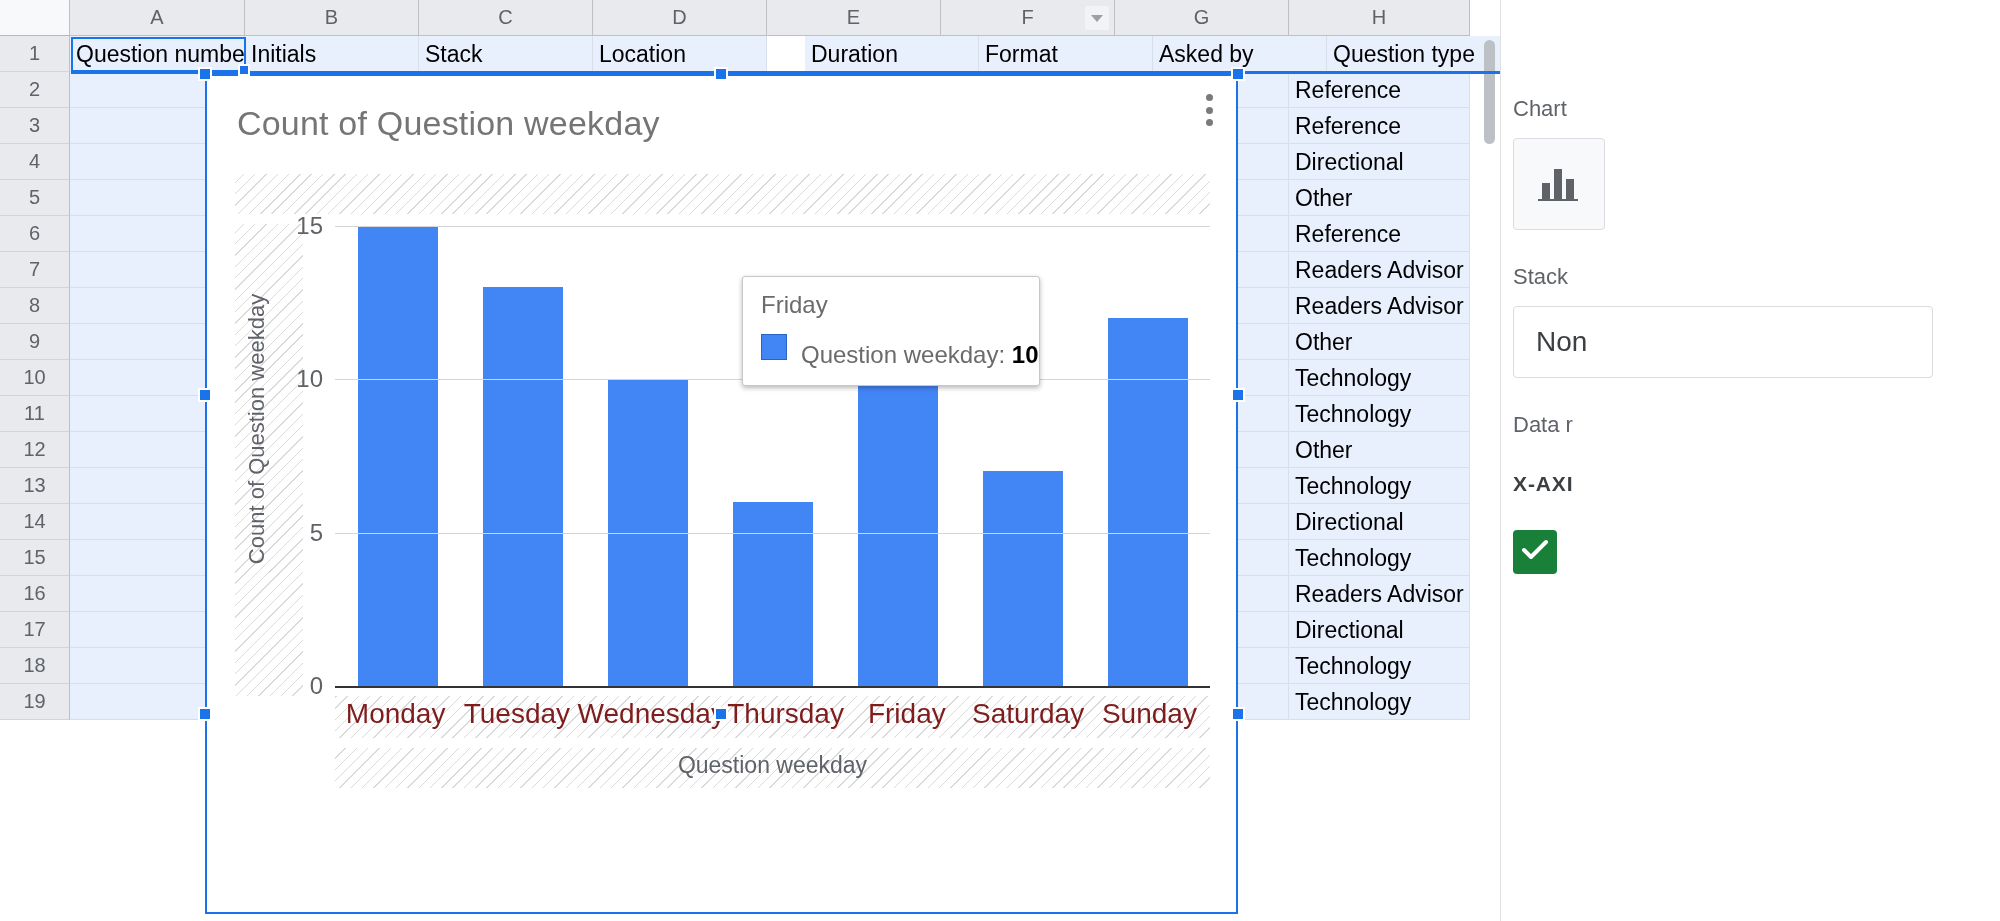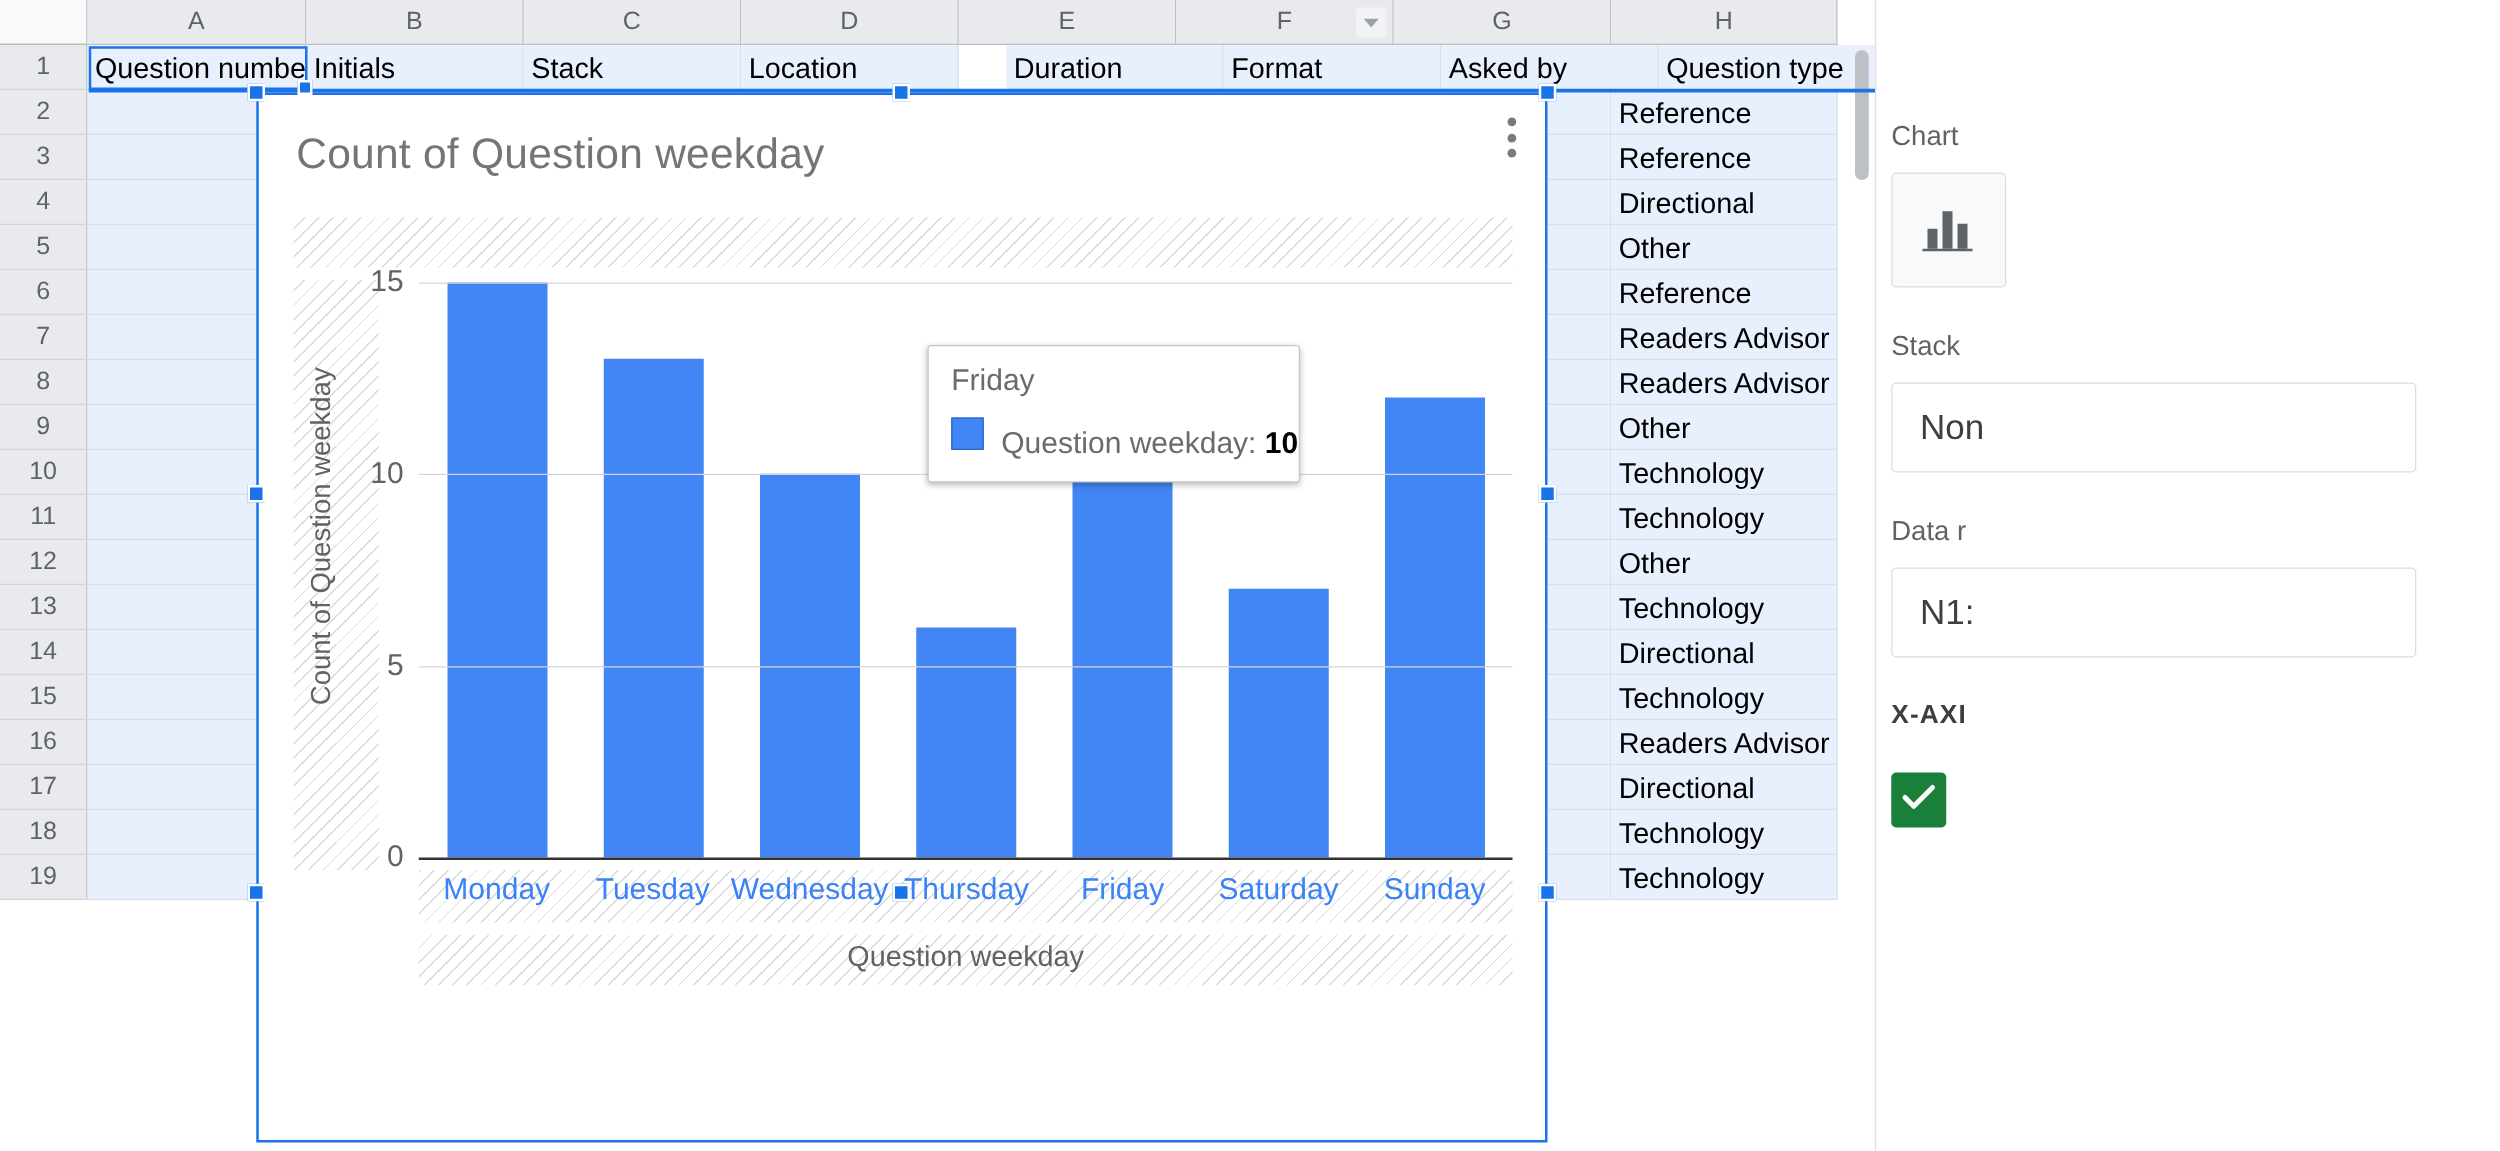--- a/index.html
+++ b/index.html
@@ -105,21 +105,21 @@
     position: absolute; right: 100%; margin-right: 12px; transform: translateY(-50%);
     font-size: 24px; color: #5f6368; white-space: nowrap;
   }
   .bars { position: absolute; left: 0; bottom: 0; width: 875px; height: 460px; display: flex; align-items: flex-end; }
   .barcol { flex: 1 1 0; display: flex; justify-content: center; align-items: flex-end; height: 100%; }
   .bar { width: 64%; background: #4285f4; }
 
   .xlabels {
     position: absolute; left: 128px; top: 622px; width: 875px; display: flex;
   }
-  .xlabel { flex: 1 1 0; text-align: center; font-size: 24px; color: #3b82f6; white-space: nowrap; }
+  .xlabel { flex: 1 1 0; text-align: center; font-size: 28px; color: #7f1d1d; white-space: nowrap; }
 
   .x-axis-title {
     position: absolute; left: 128px; top: 676px; width: 875px; text-align: center;
     font-size: 23px; color: #5f6368;
   }
 
   
   .chart-tooltip {
     position: absolute; left: 535px; top: 200px; width: 298px;
     background: #fff; border: 1px solid #c8c8c8; border-radius: 3px;
@@ -592,23 +592,20 @@
 
     <div class="ed-section">
       <div class="ed-label">Stack</div>
       <div class="ed-select">
         <span>Non</span>
       </div>
     </div>
 
     <div class="ed-section">
       <div class="ed-label">Data r</div>
-      <div class="ed-select">
-        <span>N1:</span>
-      </div>
     </div>
 
     <div class="ed-section">
       <div class="ed-heading">X-AXI</div>
     </div>
 
     <div class="ed-section">
       <div class="ed-check">
         <span>
           <svg width="28" height="22" viewBox="0 0 28 22">

